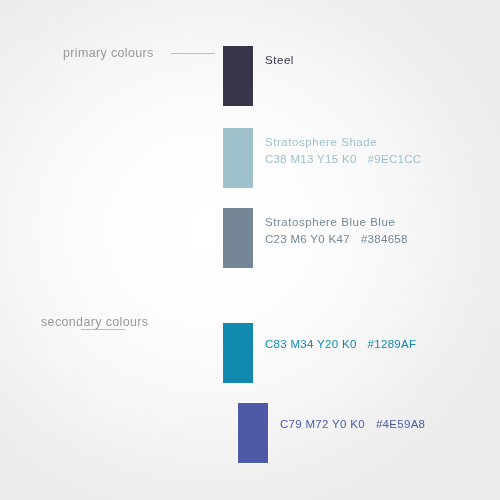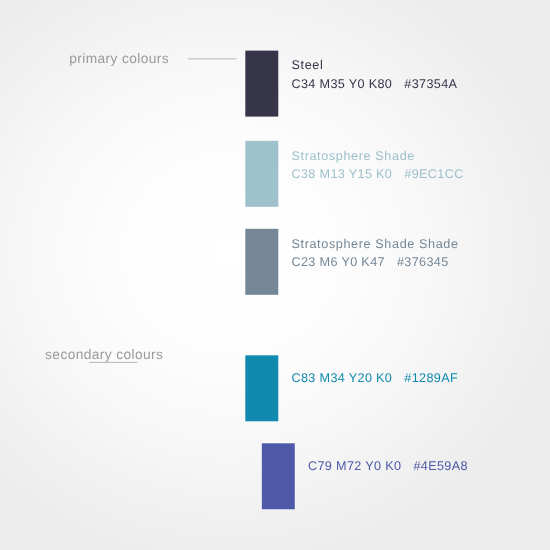--- a/index.html
+++ b/index.html
@@ -108,42 +108,39 @@
 
   <div class="section-header" id="header-secondary">
     <span class="section-label" style="color: rgb(154, 154, 154);">secondary colours</span>
     <span class="section-rule" style="background: rgb(189, 189, 189);"></span>
   </div>
 
   <div class="swatch-row" id="row-0">
     <div class="swatch-chip" style="background: rgb(55, 53, 74);"></div>
     <div class="swatch-text">
       <span class="swatch-name" style="color: rgb(55, 53, 74);">Steel</span>
-      <span class="swatch-values" style="color: rgb(55, 53, 74);">
-        <span>C34 M35 Y0 K80</span><span class="hex">#37354A</span>
-      </span>
     </div>
   </div>
 
   <div class="swatch-row" id="row-1">
     <div class="swatch-chip" style="background: rgb(158, 193, 204);"></div>
     <div class="swatch-text">
       <span class="swatch-name" style="color: rgb(158, 193, 204);">Stratosphere Shade</span>
       <span class="swatch-values" style="color: rgb(158, 193, 204);">
         <span>C38 M13 Y15 K0</span><span class="hex">#9EC1CC</span>
       </span>
     </div>
   </div>
 
   <div class="swatch-row" id="row-2">
     <div class="swatch-chip" style="background: rgb(117, 135, 151);"></div>
     <div class="swatch-text">
-      <span class="swatch-name" style="color: rgb(117, 135, 151);">Stratosphere Shade Shade</span>
+      <span class="swatch-name" style="color: rgb(117, 135, 151);">Stratosphere Blue Blue</span>
       <span class="swatch-values" style="color: rgb(117, 135, 151);">
-        <span>C23 M6 Y0 K47</span><span class="hex">#376345</span>
+        <span>C23 M6 Y0 K47</span><span class="hex">#384658</span>
       </span>
     </div>
   </div>
 
   <div class="swatch-row" id="row-3">
     <div class="swatch-chip" style="background: rgb(18, 137, 175);"></div>
     <div class="swatch-text">
 
       <span class="swatch-values" style="color: rgb(18, 137, 175);">
         <span>C83 M34 Y20 K0</span><span class="hex">#1289AF</span>

